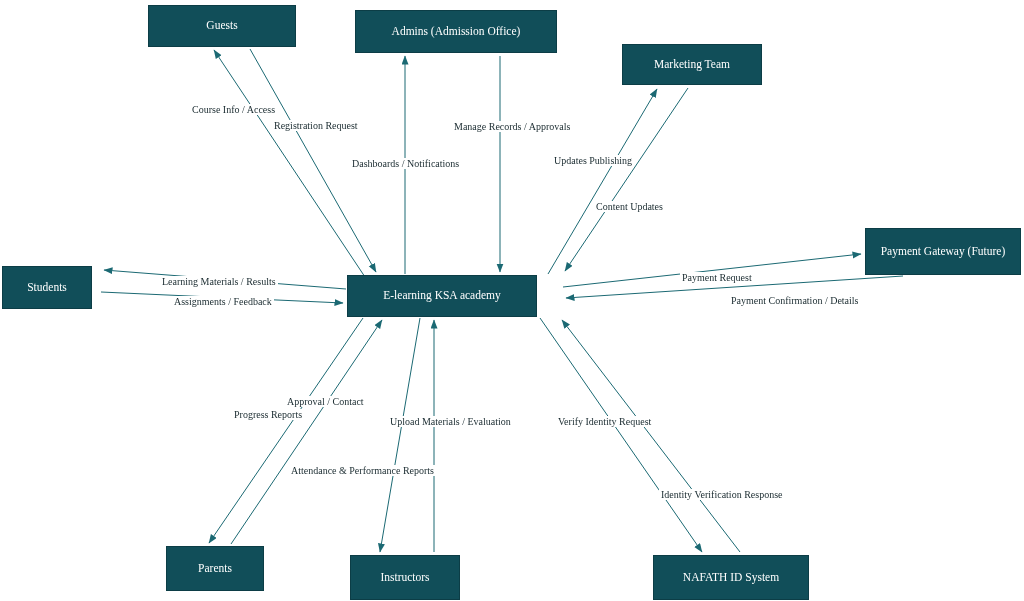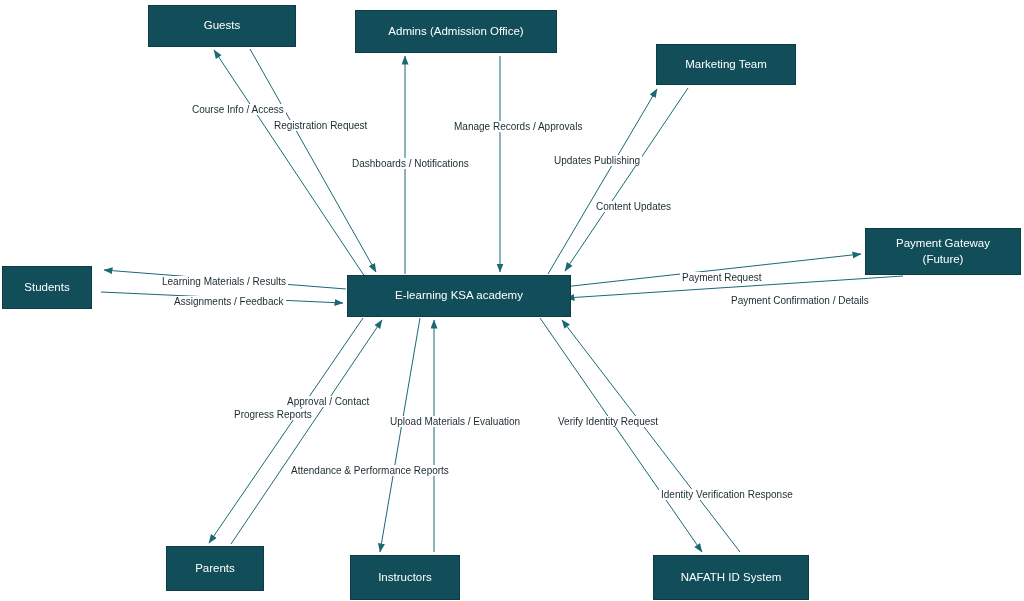--- a/index.html
+++ b/index.html
@@ -5,21 +5,21 @@
   html, body {
     margin: 0;
     padding: 0;
     background: #ffffff;
   }
   .canvas {
     position: relative;
     width: 1024px;
     height: 601px;
     background: #ffffff;
-    font-family: Liberation Sans, sans-serif;
+    font-family: Liberation Serif, serif;
     overflow: hidden;
     border-radius: 13px;
   }
   .edges {
     position: absolute;
     left: 0;
     top: 0;
     width: 1024px;
     height: 601px;
   }
@@ -83,33 +83,33 @@
   </svg>
 
   <div class="node" style="left:148px; top:5px; width:148px; height:42px;">
     <span>Guests</span>
   </div>
 
   <div class="node" style="left:355px; top:10px; width:202px; height:43px;">
     <span>Admins (Admission Office)</span>
   </div>
 
-  <div class="node" style="left:656px; top:44px; width:140px; height:41px;align-items:center;">
+  <div class="node" style="left:622px; top:44px; width:140px; height:41px;align-items:center;">
     <span>Marketing Team</span>
   </div>
 
   <div class="node" style="left:865px; top:228px; width:156px; height:47px;">
     <span>Payment Gateway (Future)</span>
   </div>
 
   <div class="node" style="left:2px; top:266px; width:90px; height:43px;">
     <span>Students</span>
   </div>
 
-  <div class="node" style="left:347px; top:275px; width:224px; height:42px;">
+  <div class="node" style="left:347px; top:275px; width:190px; height:42px;">
     <span>E-learning KSA academy</span>
   </div>
 
   <div class="node" style="left:166px; top:546px; width:98px; height:45px;">
     <span>Parents</span>
   </div>
 
   <div class="node" style="left:350px; top:555px; width:110px; height:45px;">
     <span>Instructors</span>
   </div>

